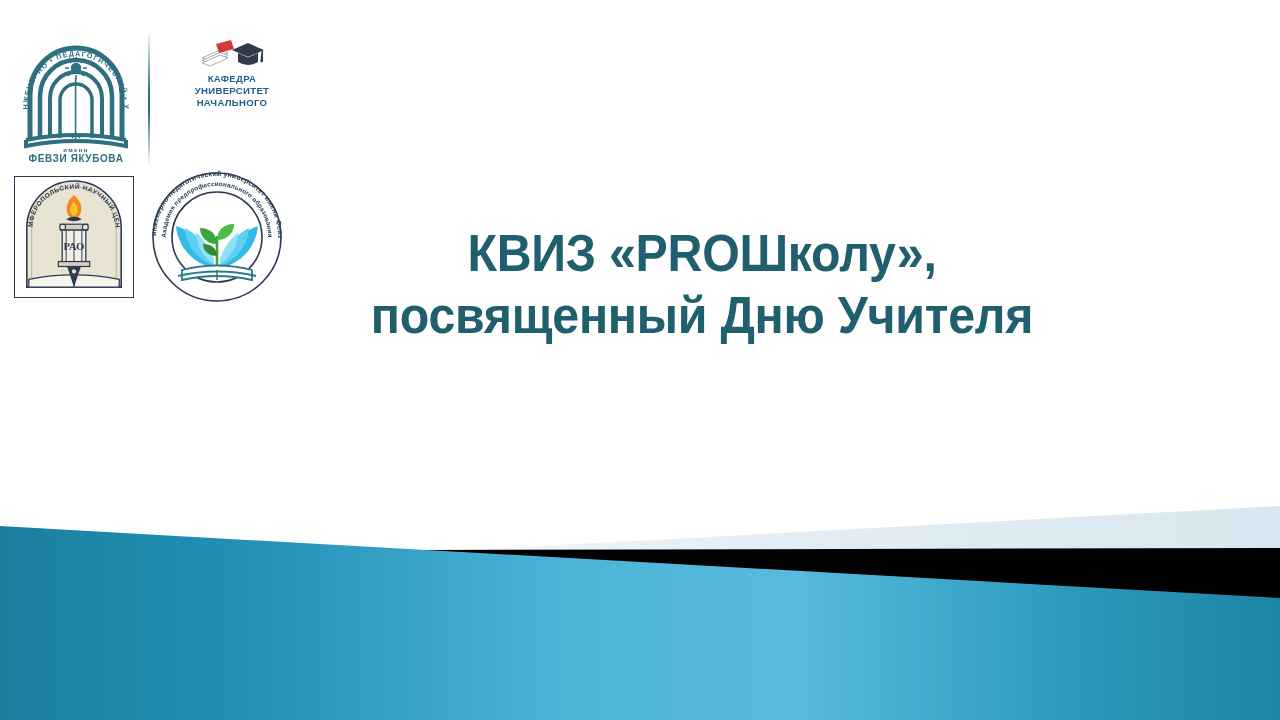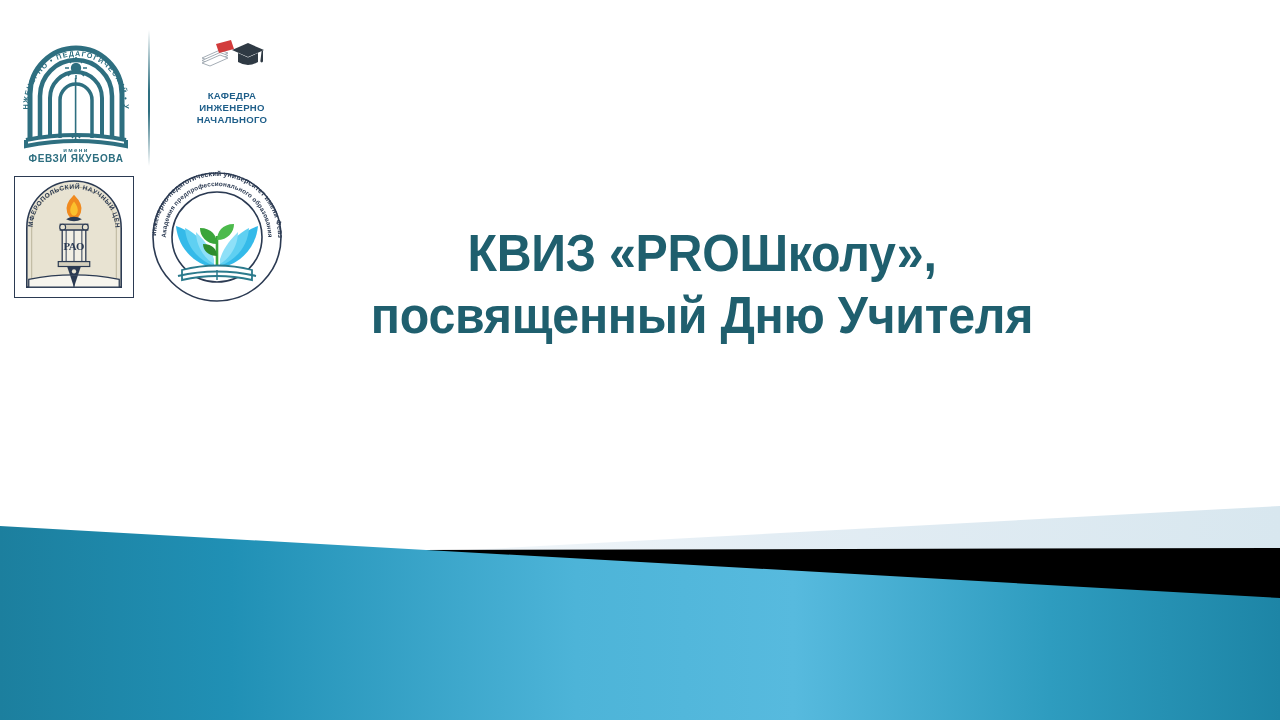--- a/index.html
+++ b/index.html
@@ -57,21 +57,21 @@
     position: absolute;
     left: 176px;
     top: 38px;
     width: 112px;
     height: 84px;
     text-align: center;
   }
   .logo-dept .glyphs { height: 32px; }
   .logo-dept .glyphs svg { display: block; margin: 0 auto; }
   .logo-dept .dept-text {
-    margin-top: 20px;
+    margin-top: 3px;
     color: #1f5f8a;
     font-size: 9.6px;
     font-weight: bold;
     line-height: 12.2px;
     letter-spacing: 0.3px;
   }
 
   
   .logo-snc {
     position: absolute;
@@ -189,21 +189,21 @@
 
           <g fill="#2f3a44">
             <path d="M34,12 L50,5 L66,12 L50,19 Z"></path>
             <path d="M40,15 L40,24 q10,6 20,0 L60,15 L50,19.5 Z"></path>
             <path d="M65,12.4 L65,23 q0,1.4 -1.3,1.4 q-1.3,0 -1.3,-1.4 L63.6,12.9 Z"></path>
           </g>
         </svg>
       </div>
       <div class="dept-text">
         <div>КАФЕДРА</div>
-        <div>ИНЖЕНЕРНО</div>
+        <div>УНИВЕРСИТЕТ</div>
         <div>НАЧАЛЬНОГО</div>
       </div>
     </div>
 
     <div class="logo-snc">
       <svg viewBox="0 0 120 122" xmlns="http://www.w3.org/2000/svg">
         <defs>
           <path id="sncArc" d="M 18,52 A 42,40 0 0 1 102,52" fill="none"></path>
         </defs>
 

